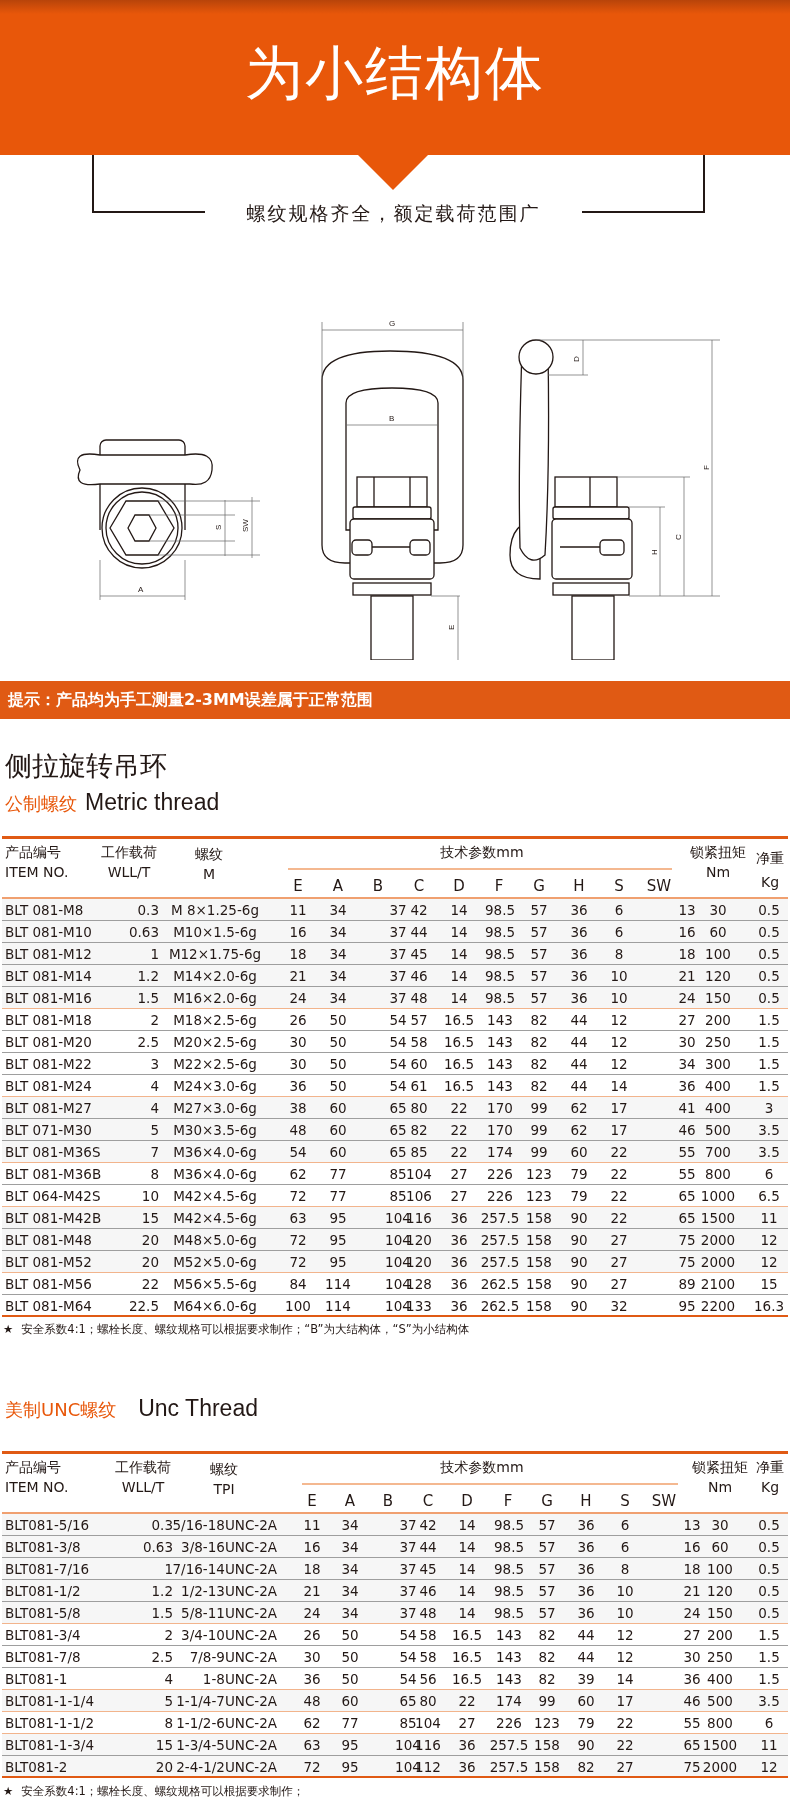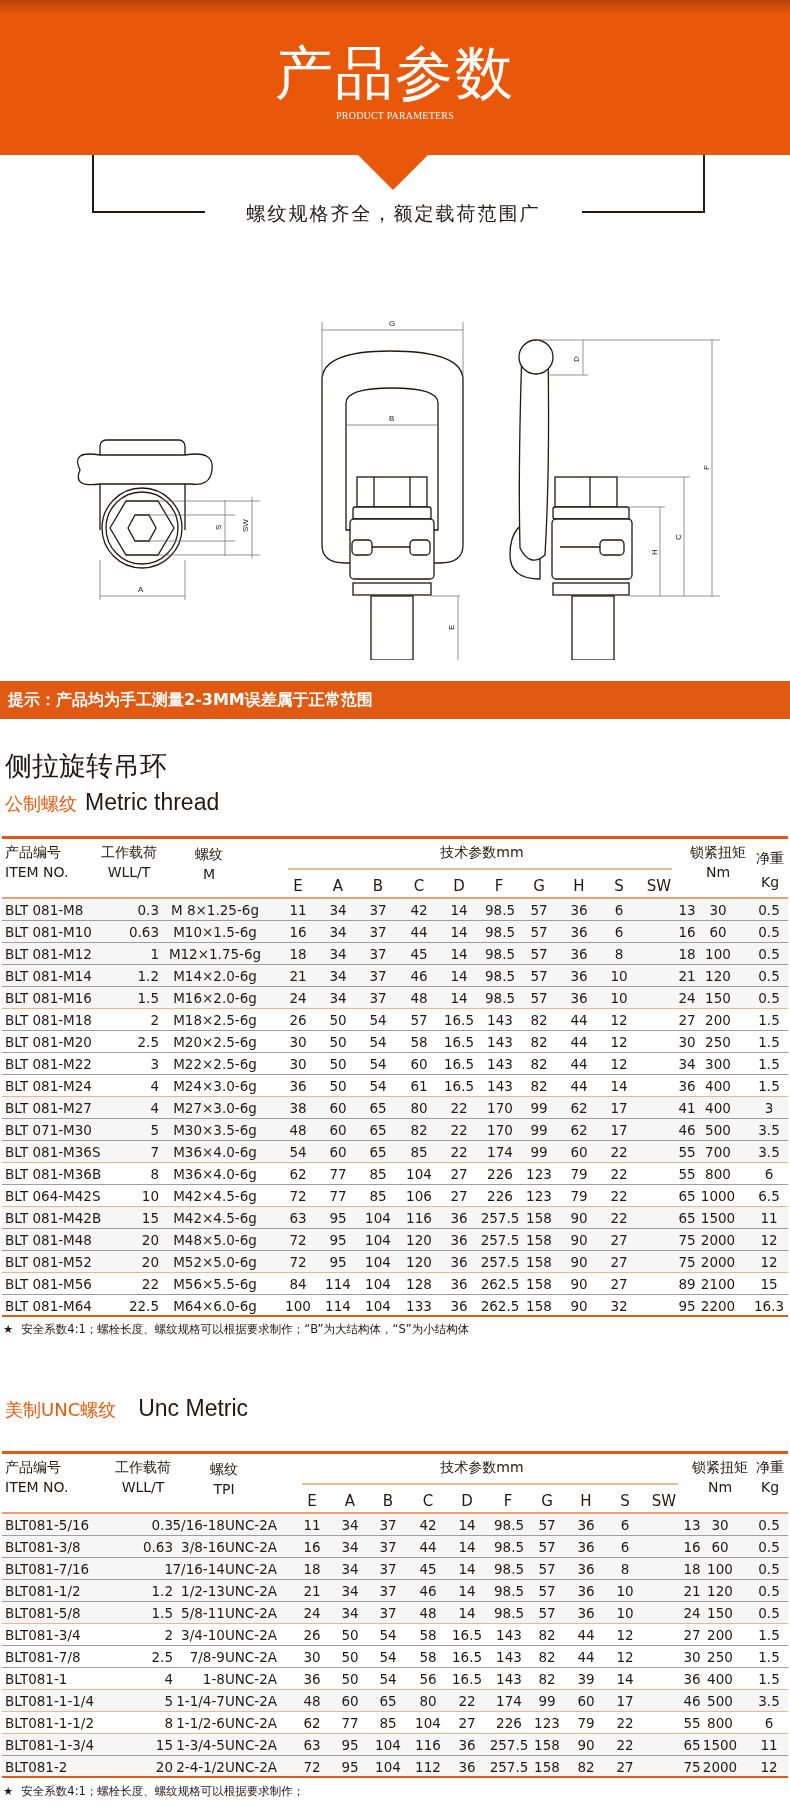--- a/index.html
+++ b/index.html
@@ -56,42 +56,41 @@
   .row.shaded { background: #f6f6f6; }
   .row.group-end { border-bottom: 1px solid #f2b48c; }
   .row.last { border-bottom: 2px solid #e05a14; }
   .cell { position: absolute; top: 0; text-align: center; white-space: nowrap; }
   .c-item { left: 3px; width: 120px; text-align: left; }
   .c-wll  { left: 97px; width: 60px; text-align: right; }
   .c-thr  { left: 158px; width: 110px; }
   .c-thr.unc { left: 150px; width: 125px; text-align: right; }
   .c-E  { left: 276px; width: 40px; }
   .c-A  { left: 316px; width: 40px; }
-  .c-B  { left: 356px; width: 40px; }
+  .c-B  { left: 376px; width: 40px; }
   .c-C  { left: 397px; width: 40px; }
   .c-D  { left: 436px; width: 42px; }
   .c-F  { left: 476px; width: 44px; }
   .c-G  { left: 517px; width: 40px; }
   .c-H  { left: 557px; width: 40px; }
   .c-S  { left: 597px; width: 40px; }
   .c-SW { left: 665px; width: 40px; }
   .c-Nm { left: 688px; width: 56px; }
   .c-Kg { left: 748px; width: 38px; }
 
   .footnote { position: absolute; left: 3px; font-size: 11.5px; color: #231815; line-height: 18px; white-space: nowrap; }
   .footnote.metric { top: 1320px; }
   .footnote.unc { top: 1782px; }
   .footnote .star { margin-right: 8px; }
 </style>
 </head>
 <body>
 
 <div class="banner">
-  <div class="banner-title">产品参数</div>
-  <div class="banner-sub">PRODUCT PARAMETERS</div>
+  <div class="banner-title">为小结构体</div>
 </div>
 <div class="banner-pointer"></div>
 <div class="bracket-left"></div>
 <div class="bracket-right"></div>
 <div class="bracket-text">螺纹规格齐全，额定载荷范围广</div>
 
 <div class="drawing">
   <svg viewBox="0 300 790 360" xmlns="http://www.w3.org/2000/svg" fill="none" stroke="#231815" stroke-width="1.3" font-family="Liberation Sans, sans-serif" font-size="8">
 
     <g>
@@ -534,21 +533,21 @@
         <div class="cell c-Nm">2200</div>
         <div class="cell c-Kg">16.3</div>
       </div>
     </div>
 </div>
 <div class="footnote metric">
   <span class="star">★</span><span>安全系数4:1；螺栓长度、螺纹规格可以根据要求制作；“B”为大结构体，“S”为小结构体</span>
 </div>
 
 <div class="section-head unc">
-  <span class="cn">美制UNC螺纹</span><span class="en">Unc Metric</span>
+  <span class="cn">美制UNC螺纹</span><span class="en">Unc Thread</span>
 </div>
 
 <div class="spec-table unc">
   <div class="thead">
     <div class="h left" style="left:3px;top:4px;">产品编号</div>
     <div class="h left" style="left:3px;top:24px;">ITEM NO.</div>
     <div class="h" style="left:106px;width:70px;top:4px;">工作载荷</div>
     <div class="h" style="left:106px;width:70px;top:24px;">WLL/T</div>
     <div class="h" style="left:197px;width:50px;top:6px;">螺纹</div>
     <div class="h" style="left:197px;width:50px;top:26px;">TPI</div>

